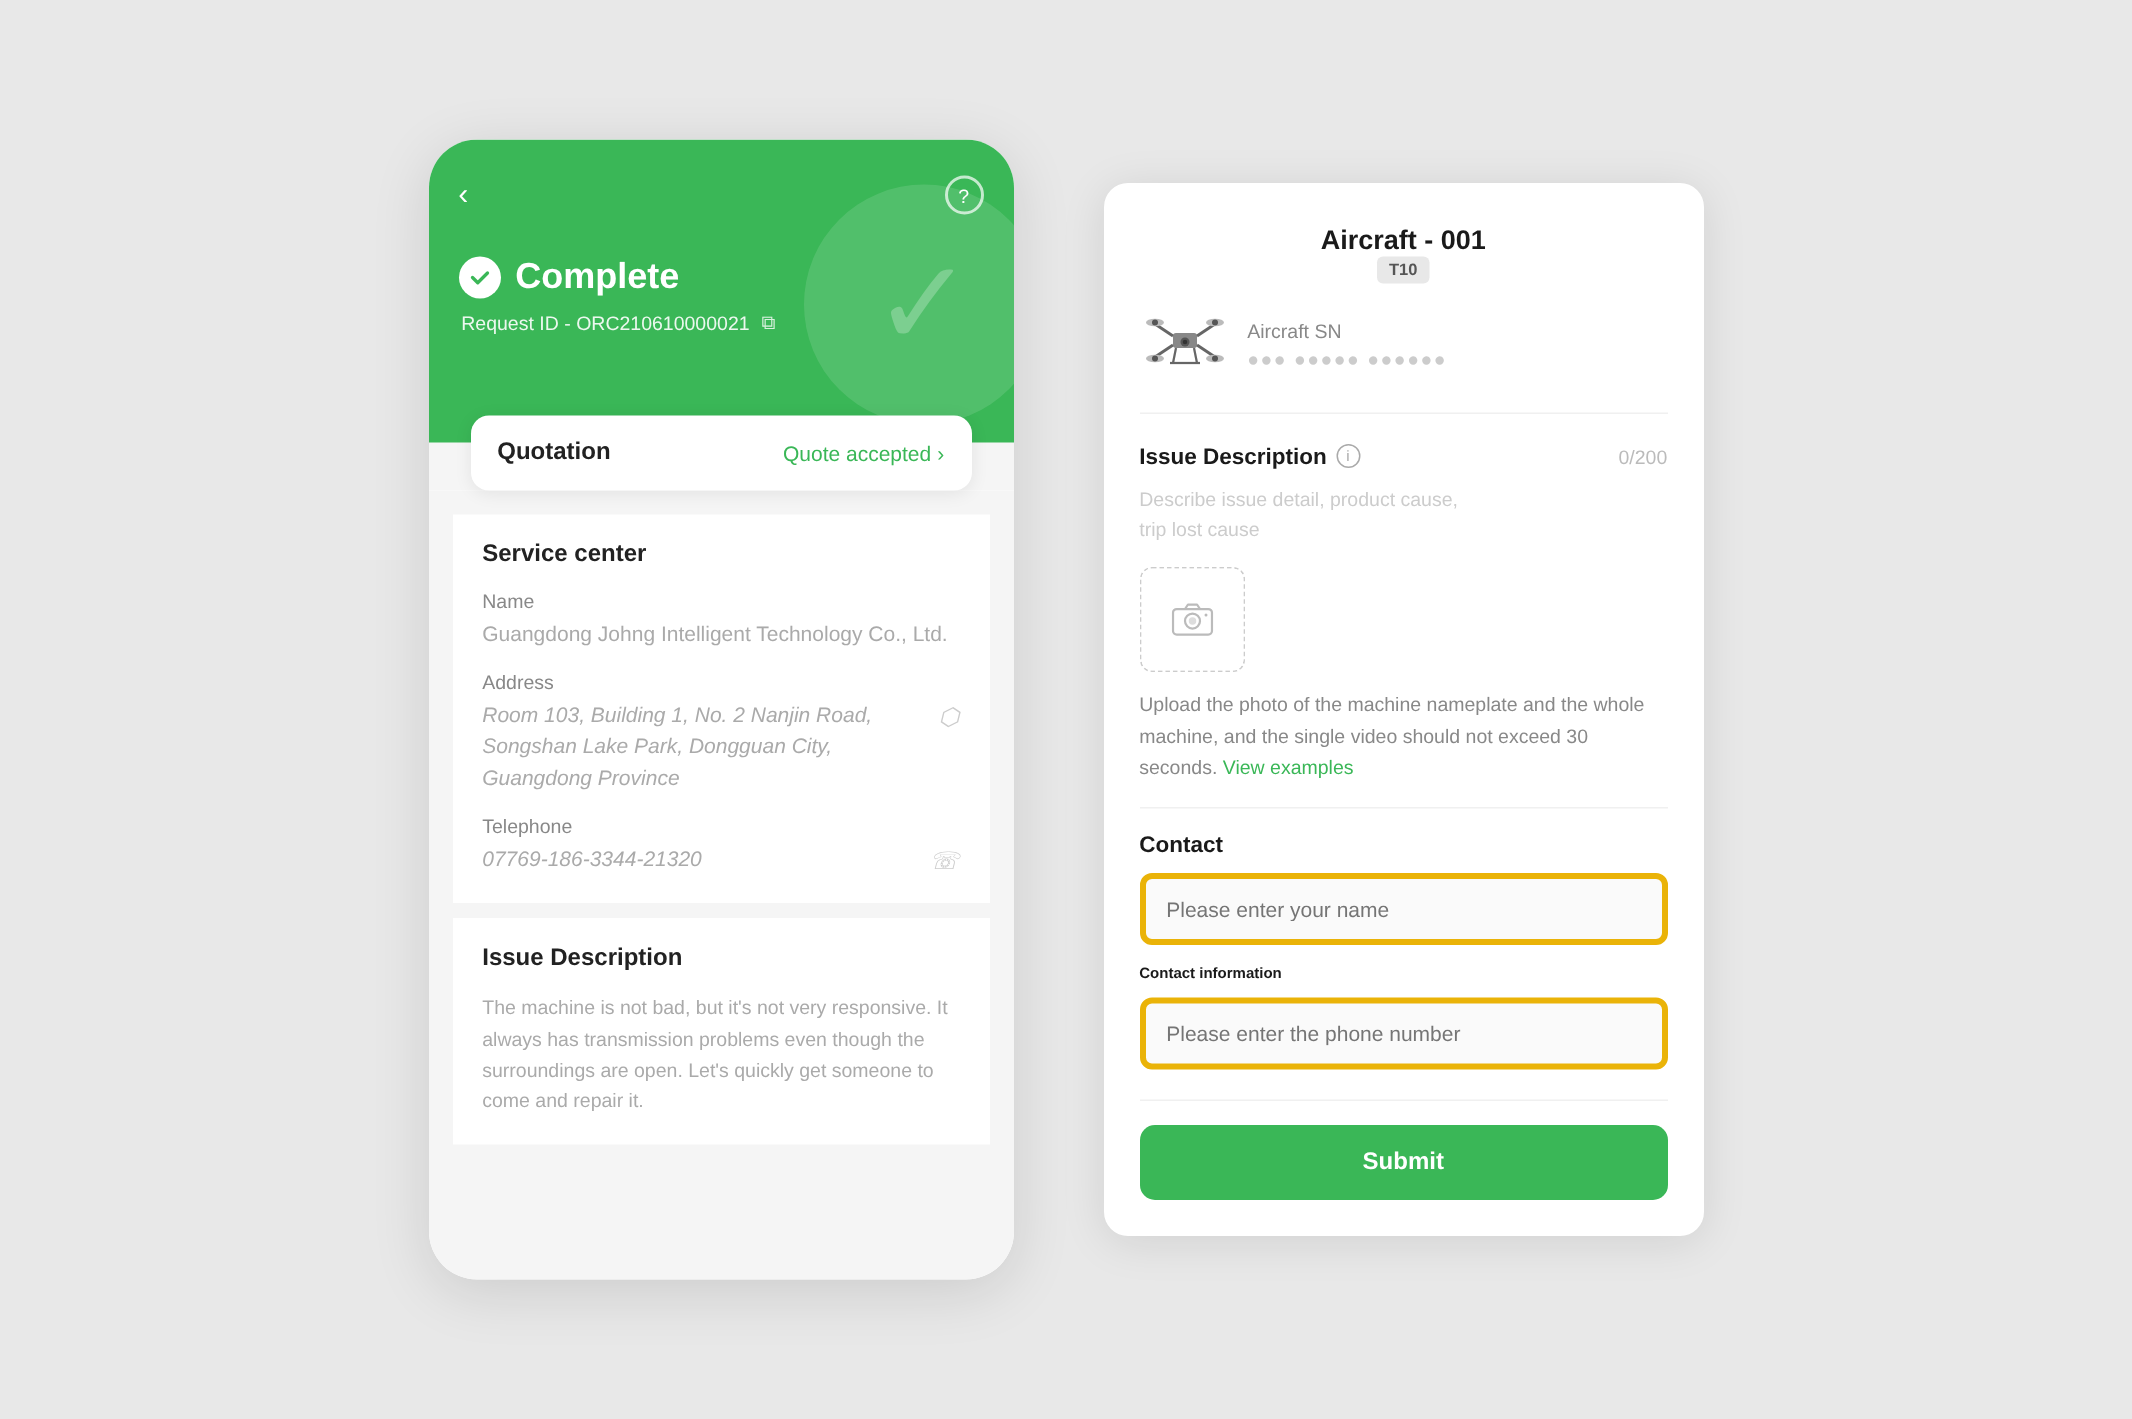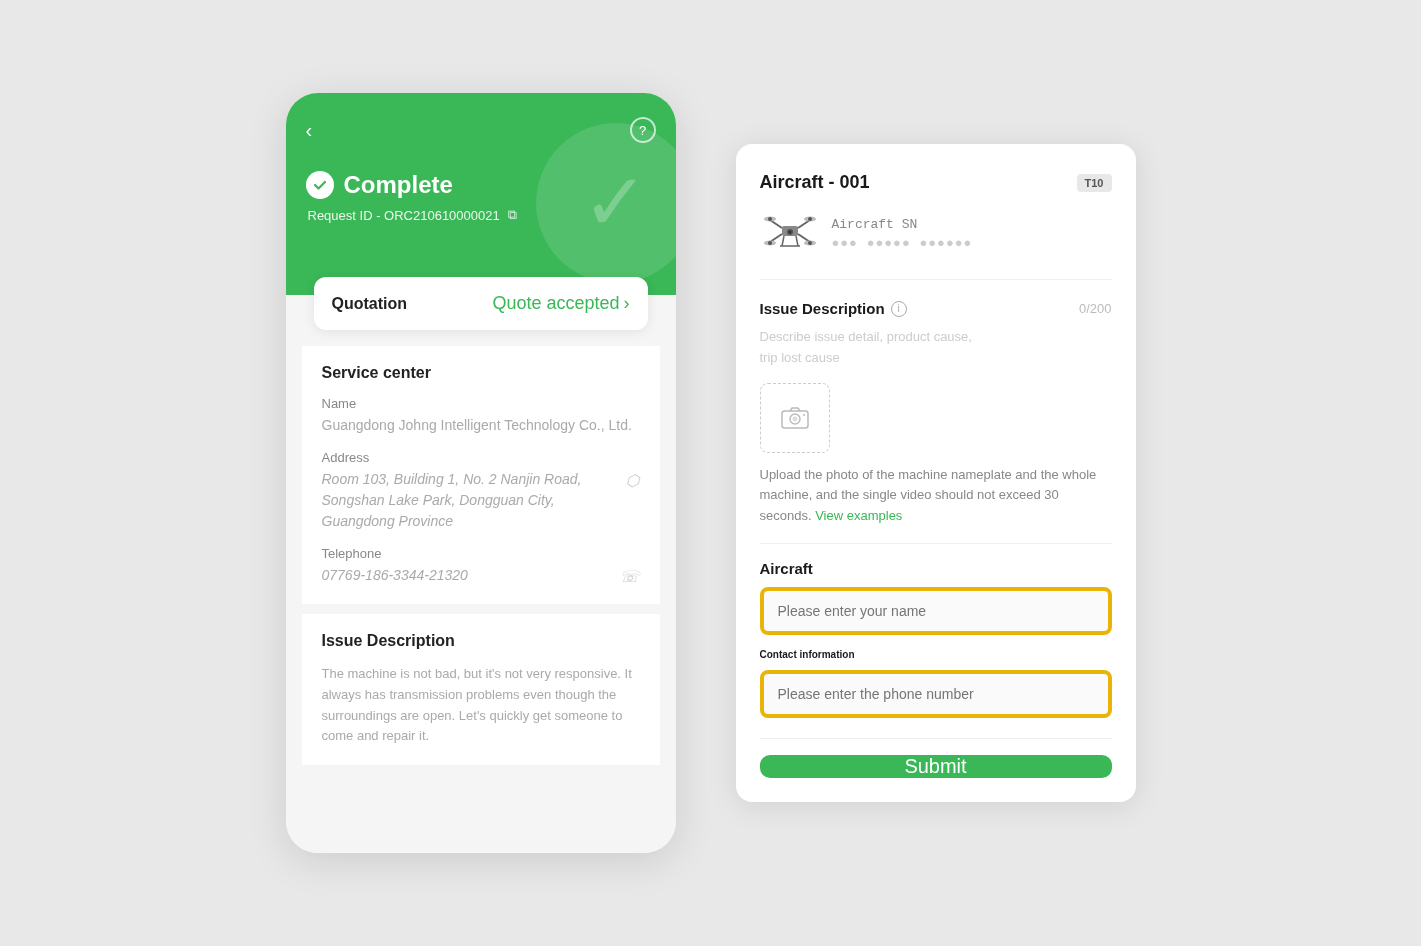--- a/index.html
+++ b/index.html
@@ -141,21 +141,21 @@
       font-size: 16px;
       font-weight: 600;
       color: #222;
     }
 
     .quotation-status {
       display: flex;
       align-items: center;
       gap: 4px;
       color: #3ab757;
-      font-size: 18px;
+      font-size: 14px;
       font-weight: 500;
     }
 
     
     .phone-body {
       background: #f5f5f5;
       flex: 1;
       padding: 16px 16px 0;
     }
 
@@ -214,20 +214,21 @@
       display: flex;
       flex-direction: column;
       gap: 0;
     }
 
     .aircraft-header {
       display: flex;
       align-items: center;
       justify-content: space-between;
       margin-bottom: 16px;
+      flex-direction: column;
     }
 
     .aircraft-title {
       font-size: 18px;
       font-weight: 700;
       color: #1a1a1a;
     }
 
     .t10-badge {
       background: #e8e8e8;
@@ -257,21 +258,20 @@
 
     .drone-svg {
       width: 56px;
       height: 44px;
     }
 
     .aircraft-sn-block {
       display: flex;
       flex-direction: column;
       gap: 4px;
-      font-family: Liberation Mono, monospace;
     }
 
     .aircraft-sn-label {
       font-size: 13px;
       color: #888;
     }
 
     .aircraft-sn-value {
       font-size: 13px;
       color: #ccc;
@@ -387,24 +387,25 @@
 
     .contact-info-label {
       font-size: 10px;
       font-weight: 700;
       color: #1a1a1a;
       margin-bottom: 10px;
     }
 
     .submit-btn {
       width: 100%;
+      padding: 16px;
       background: #3ab757;
       color: #fff;
-      font-size: 20px;
-      font-weight: 400;
+      font-size: 16px;
+      font-weight: 700;
       border: none;
       border-radius: 10px;
       cursor: pointer;
     }
   </style>
 </head>
 <body>
 
 <div class="phone-card">
 
@@ -541,21 +542,21 @@
 
     <p class="upload-hint">
       <span>Upload the photo of the machine nameplate and the whole machine, and the single video should not exceed 30 seconds.</span>
       <a class="view-examples-link" href="#">View examples</a>
     </p>
   </div>
 
   <div class="divider"></div>
 
   <div class="contact-section">
-    <div class="contact-label">Aircraft</div>
+    <div class="contact-label">Contact</div>
     <input class="contact-input" type="text" placeholder="Please enter your name" style="">
   </div>
 
   <div class="contact-info-section">
     <div class="contact-info-label">Contact information</div>
     <input class="contact-input" type="text" placeholder="Please enter the phone number" style="">
   </div>
 
   <div class="divider"></div>
 

